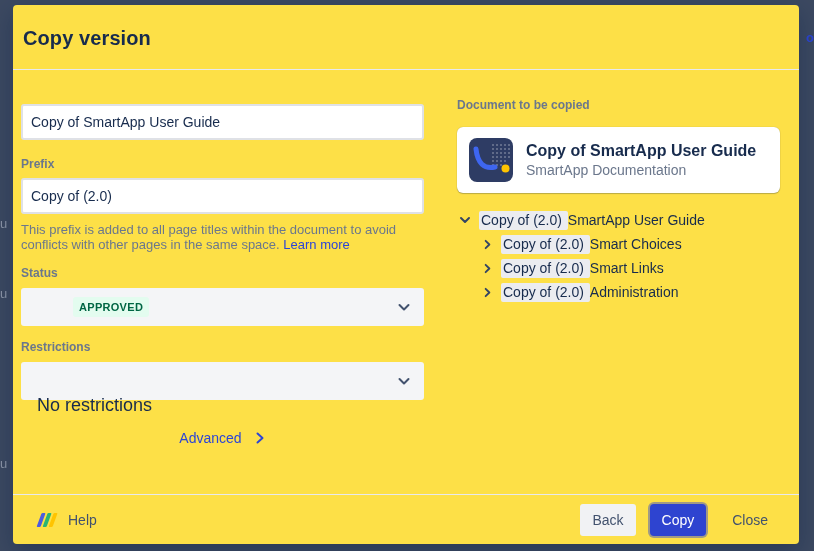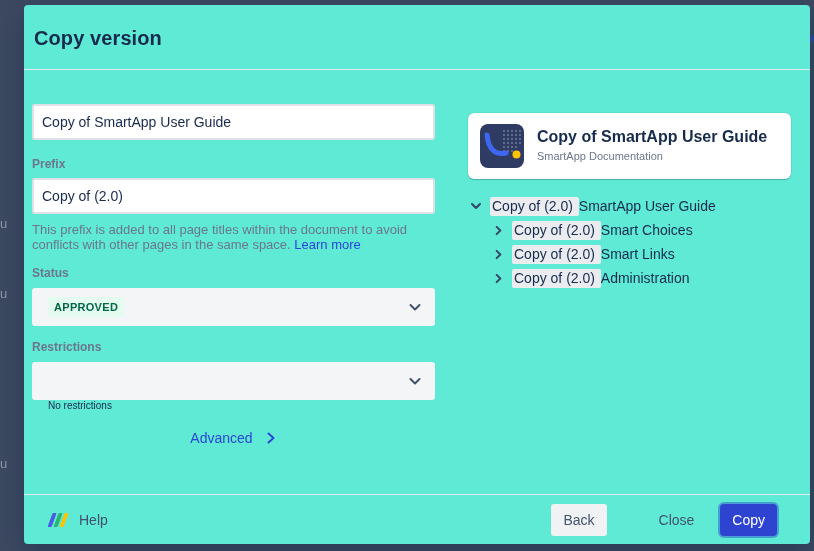--- a/index.html
+++ b/index.html
@@ -7,22 +7,22 @@
   body {
     font-family:"Liberation Sans", sans-serif;
     background:#3C4961;
     position:relative;
     color:#172B4D;
   }
   .bg-fragment { position:absolute; font-size:13px; color:#8C96A8; }
   .bg-fragment.blue { color:#2C45D6; font-weight:700; }
 
   .modal {
-    position:absolute; left:24px; top:5px; width:786px; height:539px;
-    background:#5eead4; border-radius:4px;
+    position:absolute; left:13px; top:5px; width:786px; height:539px;
+    background:#fde047; border-radius:4px;
     box-shadow:0 8px 24px rgba(9,30,66,.35);
     display:flex; flex-direction:column;
   }
   .modal-header { padding:22px 10px 19px 10px; border-bottom:1px solid #E7E9EE; }
   .modal-title { font-size:20px; font-weight:700; color:#172B4D; letter-spacing:.1px; }
 
   .modal-body { flex:1; display:flex; padding:28px 19px 0 8px; gap:33px; overflow:hidden; }
   .col-left { width:403px; flex:0 0 403px; }
   .col-right { flex:1; min-width:0; }
 
@@ -47,65 +47,65 @@
 
   .mt16 { margin-top:16px; }
   .mt13 { margin-top:13px; }
 
   .select-box {
     margin-top:7px; width:403px; height:38px; background:#F4F5F7;
     border-radius:3px; display:flex; align-items:center;
     padding:0 12px 0 16px; cursor:pointer;
   }
   .select-box .grow { flex:1; }
-  .select-value { font-size:10px; color:#172B4D;margin-top:48px; }
+  .select-value { font-size:18px; color:#172B4D;margin-top:48px; }
   .status-badge {
     display:inline-block; background:#E3FCEF; color:#006644;
     font-size:11px; font-weight:700; letter-spacing:.3px;
-    padding:4px 6px; border-radius:3px; text-transform:uppercase;
+    padding:4px 6px; border-radius:3px; text-transform:uppercase;margin-left:36px;
   }
   .chevron-down-svg { width:16px; height:16px; display:block; }
 
   .advanced-row {
     margin-top:30px; width:403px; display:flex; justify-content:center;
     align-items:center; gap:12px;
   }
   .advanced-link { font-size:14px; color:#2C45D6; font-weight:400; cursor:pointer; }
 
   .preview-heading { font-size:12px; font-weight:700; color:#6B778C; }
   .doc-card {
     margin-top:15px; background:#FFF; border-radius:6px;
     box-shadow:0 1px 1px rgba(9,30,66,.25), 0 0 1px rgba(9,30,66,.31);
     height:66px; display:flex; align-items:center; padding:0 12px; gap:13px;
   }
   .doc-icon { width:44px; height:44px; flex:0 0 44px; display:block; }
   .doc-card-text { min-width:0; }
   .doc-card-title { font-size:16px; font-weight:700; color:#172B4D; line-height:20px; white-space:nowrap; }
-  .doc-card-subtitle { font-size:11px; color:#6B778C; line-height:17px; margin-top:1px; }
+  .doc-card-subtitle { font-size:14px; color:#6B778C; line-height:17px; margin-top:1px; }
 
   .tree { margin-top:15px; }
   .tree-row { display:flex; align-items:center; height:24px; cursor:pointer; }
   .tree-row.child { margin-left:22px; }
   .tree-chevron { width:16px; height:16px; flex:0 0 16px; margin-right:6px; display:flex; align-items:center; justify-content:center; }
   .tree-chevron svg { display:block; }
   .tree-label { font-size:14px; color:#172B4D; white-space:nowrap; }
   .tree-prefix { background:#EBECF0; padding:1px 2px 2px 2px; border-radius:2px; }
 
   .modal-footer {
     height:50px; border-top:1px solid #E7E9EE;
     display:flex; align-items:center; padding:0 19px 0 23px;
   }
   .help-group { display:flex; align-items:center; gap:10px; cursor:pointer; }
   .help-logo { width:22px; height:16px; display:block; }
   .help-label { font-size:14px; color:#42526E; }
   .footer-spacer { flex:1; }
   .btn {
     font-family:"Liberation Sans", sans-serif;
     height:32px; border:none; border-radius:3px; font-size:14px;
-    padding:0 12px; cursor:pointer; background:transparent; color:#42526E;margin-left:40px;
+    padding:0 12px; cursor:pointer; background:transparent; color:#42526E;
   }
   .btn-subtle { background:#F1F2F4; }
   .btn-primary {
     background:#2E44D0; color:#FFFFFF; border-radius:4px; margin:0 14px;
     box-shadow:0 0 0 2px rgba(46,68,208,.45);
   }
 </style>
 </head>
 <body>
 
@@ -151,20 +151,21 @@
 
       <div class="advanced-row">
         <span class="advanced-link">Advanced</span>
         <svg width="12" height="12" viewBox="0 0 12 12">
             <path d="M3.5 1.5L8.5 6l-5 4.5" fill="none" stroke="#2C45D6" stroke-width="2" stroke-linecap="round" stroke-linejoin="round"></path>
           </svg>
       </div>
     </div>
 
     <div class="col-right">
+      <div class="preview-heading">Document to be copied</div>
 
       <div class="doc-card">
         <svg class="doc-icon" viewBox="0 0 44 44">
           <rect width="44" height="44" rx="8" fill="#2E3C64"></rect>
           <g fill="rgba(255,255,255,0.30)">
             <circle cx="24" cy="7" r="1.1"></circle>
               <circle cx="28" cy="7" r="1.1"></circle>
               <circle cx="32" cy="7" r="1.1"></circle>
               <circle cx="36" cy="7" r="1.1"></circle>
               <circle cx="40" cy="7" r="1.1"></circle>
@@ -247,16 +248,16 @@
         <g transform="skewX(-20) translate(6,0)">
           <rect x="0" y="1" width="4" height="14" rx="1" fill="#4C5BE0"></rect>
           <rect x="6" y="1" width="4" height="14" rx="1" fill="#2BB573"></rect>
           <rect x="12" y="1" width="4" height="14" rx="1" fill="#FFC400"></rect>
         </g>
       </svg>
       <span class="help-label">Help</span>
     </div>
     <span class="footer-spacer"></span>
     <button class="btn btn-subtle">Back</button>
+    <button class="btn btn-primary">Copy</button>
     <button class="btn">Close</button>
-    <button class="btn btn-primary">Copy</button>
   </div>
 </div>
 
 </body></html>

